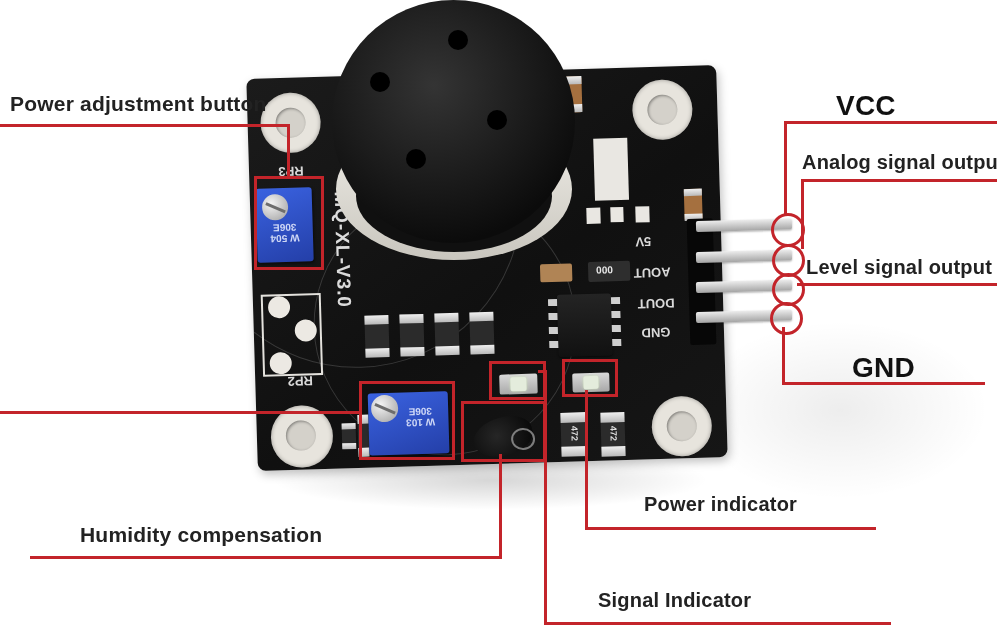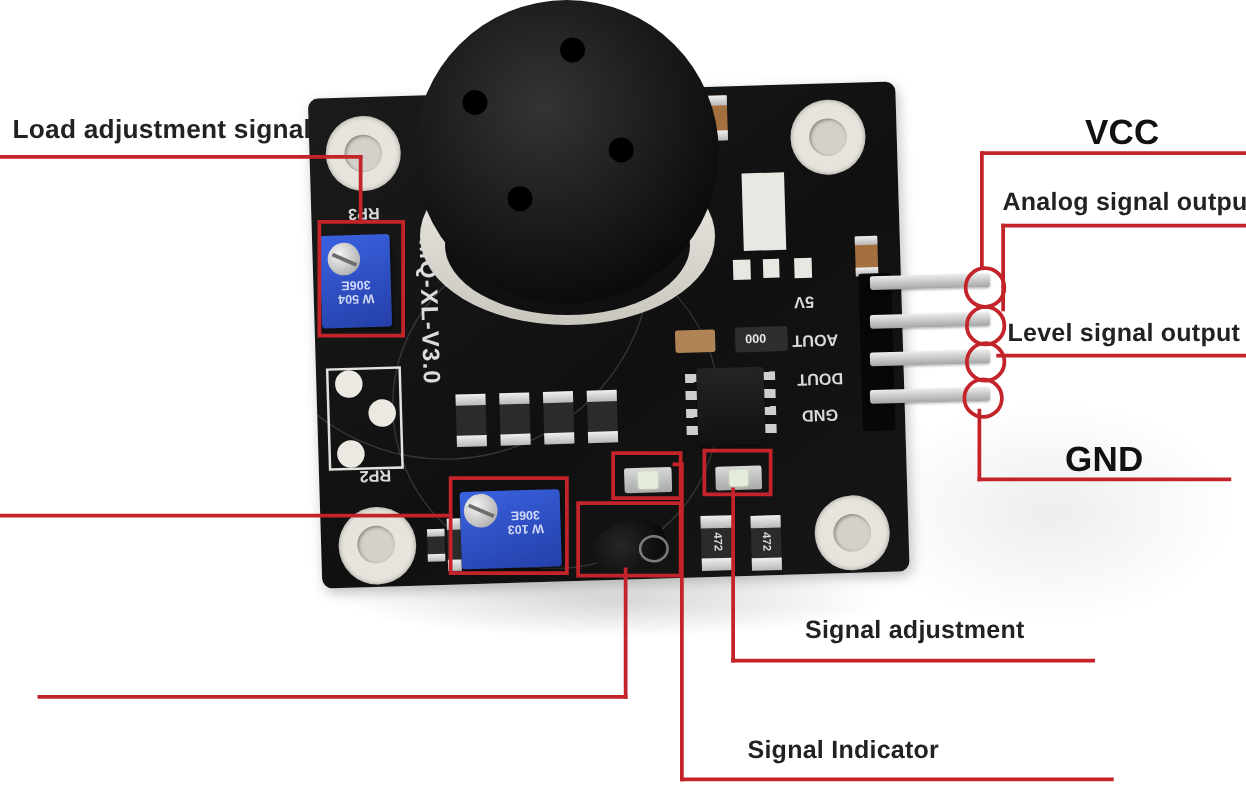--- a/index.html
+++ b/index.html
@@ -177,26 +177,26 @@
     <div style="position:absolute;left:116px;top:30px;width:20px;height:20px;border-radius:50%;background:#000;"></div>
     <div style="position:absolute;left:155px;top:110px;width:20px;height:20px;border-radius:50%;background:#000;"></div>
     <div style="position:absolute;left:74px;top:149px;width:20px;height:20px;border-radius:50%;background:#000;"></div>
   </div>
 
   <div class="pin" style="top:221px;"></div>
   <div class="pin" style="top:252px;"></div>
   <div class="pin" style="top:282px;"></div>
   <div class="pin" style="top:312px;"></div>
 
-  <div class="lbl" style="left:10px;top:92px;font-size:21px;">Load adjustment signal</div>
+  <div class="lbl" style="left:10px;top:92px;font-size:21px;">Power adjustment button</div>
   <div class="rl" style="left:0px;top:124px;width:290px;height:3px;"></div>
   <div class="rl" style="left:287px;top:124px;width:3px;height:55px;"></div>
   <div class="rbox" style="left:254px;top:176px;width:64px;height:88px;"></div>
 
-  <div class="lbl lbl-big" style="left:868px;top:90px;font-size:28px;">VCC</div>
+  <div class="lbl lbl-big" style="left:836px;top:90px;font-size:28px;">VCC</div>
   <div class="rl" style="left:784px;top:121px;width:213px;height:3px;"></div>
   <div class="rl" style="left:784px;top:121px;width:3px;height:93px;"></div>
   <div class="rcirc" style="left:771px;top:213px;width:28px;height:28px;"></div>
 
   <div class="lbl" style="left:802px;top:151px;font-size:20px;">Analog signal output</div>
   <div class="rl" style="left:801px;top:179px;width:196px;height:3px;"></div>
   <div class="rl" style="left:801px;top:179px;width:3px;height:70px;"></div>
   <div class="rcirc" style="left:772px;top:244px;width:27px;height:27px;"></div>
 
   <div class="lbl" style="left:806px;top:256px;font-size:20px;">Level signal output</div>
@@ -204,25 +204,26 @@
   <div class="rcirc" style="left:772px;top:273px;width:27px;height:27px;"></div>
 
   <div class="lbl lbl-big" style="left:852px;top:352px;font-size:28px;">GND</div>
   <div class="rcirc" style="left:770px;top:302px;width:27px;height:27px;"></div>
   <div class="rl" style="left:782px;top:327px;width:3px;height:58px;"></div>
   <div class="rl" style="left:782px;top:382px;width:203px;height:3px;"></div>
 
   <div class="rl" style="left:0px;top:411px;width:362px;height:3px;"></div>
   <div class="rbox" style="left:359px;top:381px;width:90px;height:73px;"></div>
 
+  <div class="lbl" style="left:80px;top:523px;font-size:21px;">Humidity compensation</div>
   <div class="rbox" style="left:461px;top:401px;width:79px;height:55px;"></div>
   <div class="rl" style="left:499px;top:454px;width:3px;height:105px;"></div>
   <div class="rl" style="left:30px;top:556px;width:472px;height:3px;"></div>
 
-  <div class="lbl" style="left:644px;top:493px;font-size:20px;">Signal adjustment</div>
+  <div class="lbl" style="left:644px;top:493px;font-size:20px;">Power indicator</div>
   <div class="rbox" style="left:562px;top:359px;width:50px;height:32px;"></div>
   <div class="rl" style="left:585px;top:390px;width:3px;height:140px;"></div>
   <div class="rl" style="left:585px;top:527px;width:291px;height:3px;"></div>
 
   <div class="lbl" style="left:598px;top:589px;font-size:20px;">Signal Indicator</div>
   <div class="rbox" style="left:489px;top:361px;width:51px;height:33px;"></div>
   <div class="rl" style="left:538px;top:370px;width:9px;height:3px;"></div>
   <div class="rl" style="left:544px;top:370px;width:3px;height:255px;"></div>
   <div class="rl" style="left:544px;top:622px;width:347px;height:3px;"></div>
 

